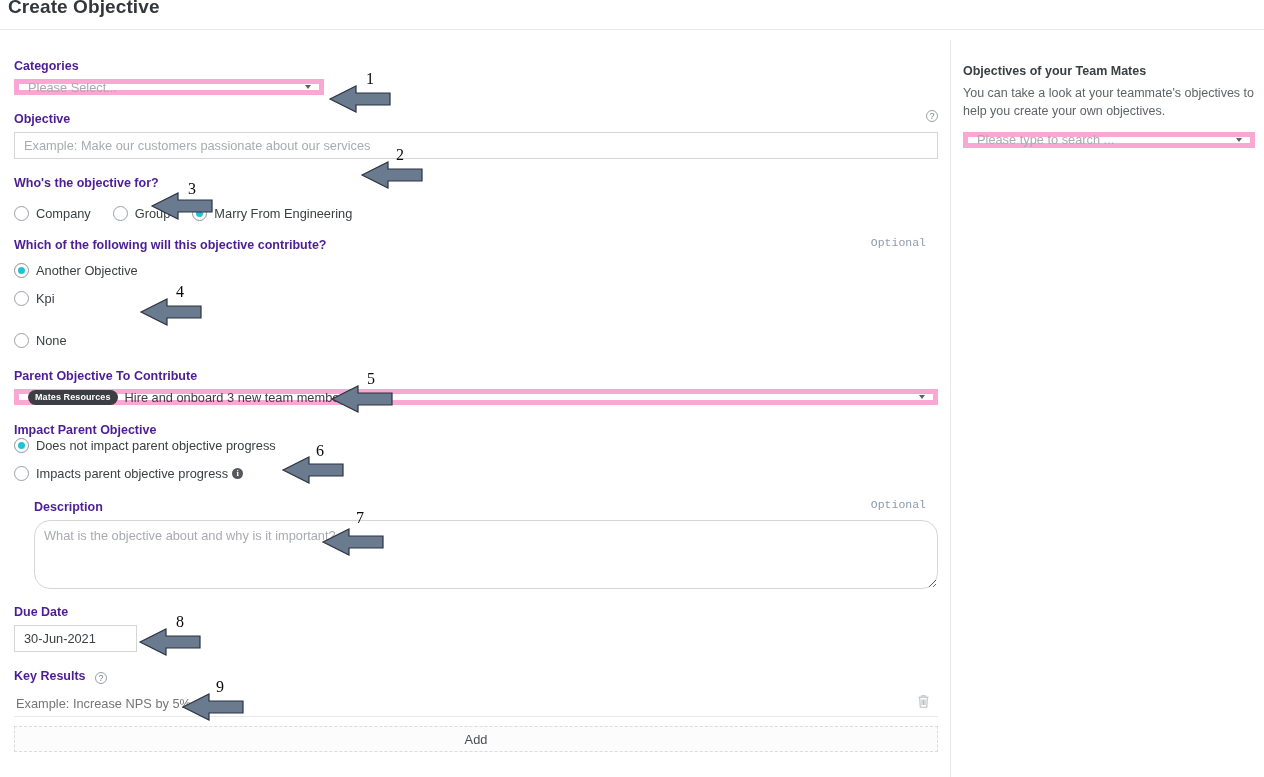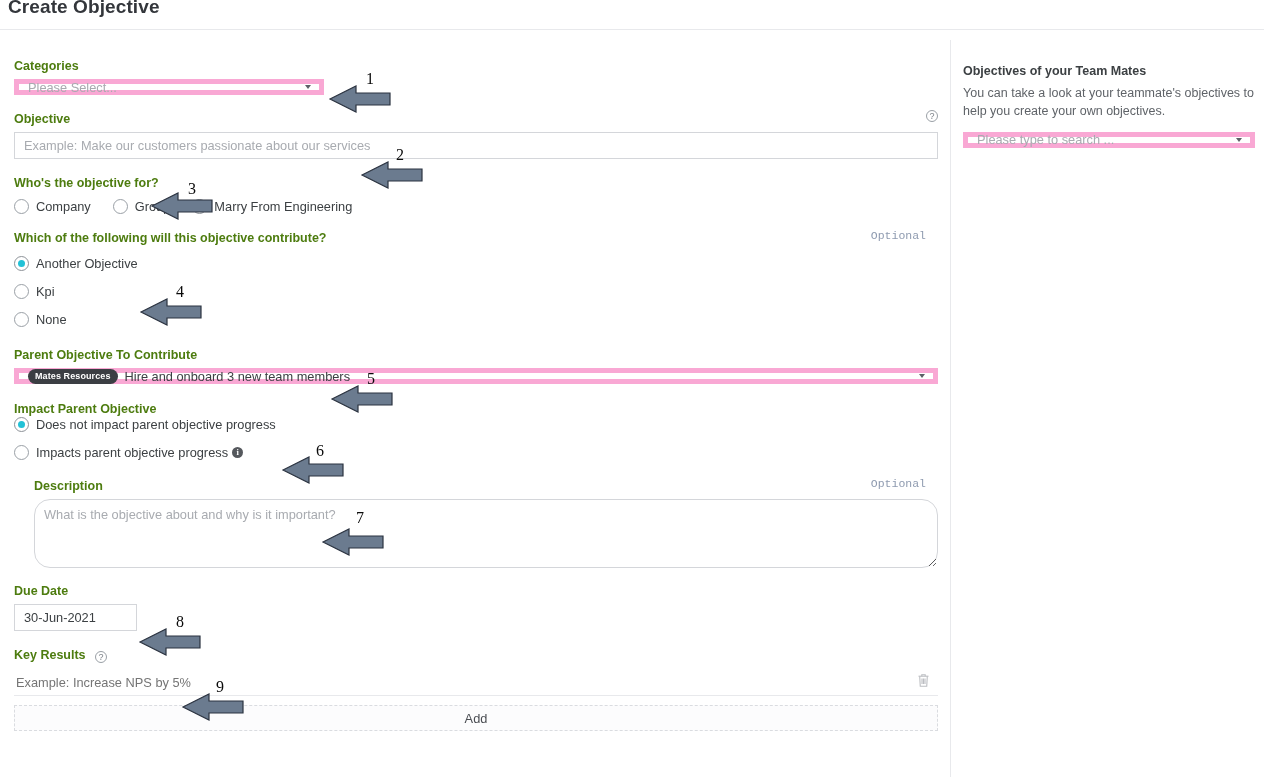--- a/index.html
+++ b/index.html
@@ -32,21 +32,21 @@
   .side-col {
     position: absolute; left: 950px; top: 40px;
     width: 314px; height: 747px;
     border-left: 1px solid #e8e9ec;
     padding: 24px 12px 0 12px;
   }
 
   
   .field { position: relative; }
   .lbl {
-    font-size: 12.5px; font-weight: bold; color: #4d7c0f;
+    font-size: 12.5px; font-weight: bold; color: #4c1d95;
     display: inline-block;
   }
   .optional {
     position: absolute; right: 12px; top: 1px;
     font-size: 11.5px; color: #8f9bb0; font-weight: normal; font-family: Liberation Mono, monospace;
   }
   .ctl {
     width: 100%; height: 27px;
     border: 1px solid #d4d6da; background: #fff;
     font-size: 12.8px; color: #3c4043;
@@ -133,42 +133,42 @@
     </div>
 
     <div class="field" style="margin-top:14px;width:924px;">
       <div class="lbl">Objective</div>
       <span class="qmark" style="position:absolute;right:0;top:1px;">?</span>
       <input class="ctl" type="text" style="margin-top: 5px;" placeholder="Example: Make our customers passionate about our services">
     </div>
 
     <div class="field" style="margin-top:14px;">
       <div class="lbl">Who's the objective for?</div>
-      <div class="radio-row" style="margin-top:8px;">
+      <div class="radio-row" style="margin-top:15px;">
         <span class="rdo"></span>
         <span class="rdo-lbl">Company</span>
         <span class="rdo" style="margin-left:22px;"></span>
         <span class="rdo-lbl">Group</span>
         <span class="rdo on" style="margin-left:22px;"></span>
         <span class="rdo-lbl">Marry From Engineering</span>
       </div>
     </div>
 
     <div class="field" style="margin-top:14px;width:924px;">
       <div class="lbl">Which of the following will this objective contribute?</div>
       <span class="optional">Optional</span>
       <div class="radio-row" style="margin-top:10px;">
         <span class="rdo on"></span>
         <span class="rdo-lbl">Another Objective</span>
       </div>
       <div class="radio-row" style="margin-top:13px;">
         <span class="rdo"></span>
         <span class="rdo-lbl">Kpi</span>
       </div>
-      <div class="radio-row" style="margin-top:13px;">
+      <div class="radio-row" style="margin-top:27px;">
         <span class="rdo"></span>
         <span class="rdo-lbl">None</span>
       </div>
     </div>
 
     <div class="field" style="margin-top:18px;width:924px;">
       <div class="lbl">Parent Objective To Contribute</div>
       <div class="select-box" style="margin-top:5px;">
         <span class="badge">Mates Resources</span>
         <span style="color:#3c4043;">Hire and onboard 3 new team members</span>

